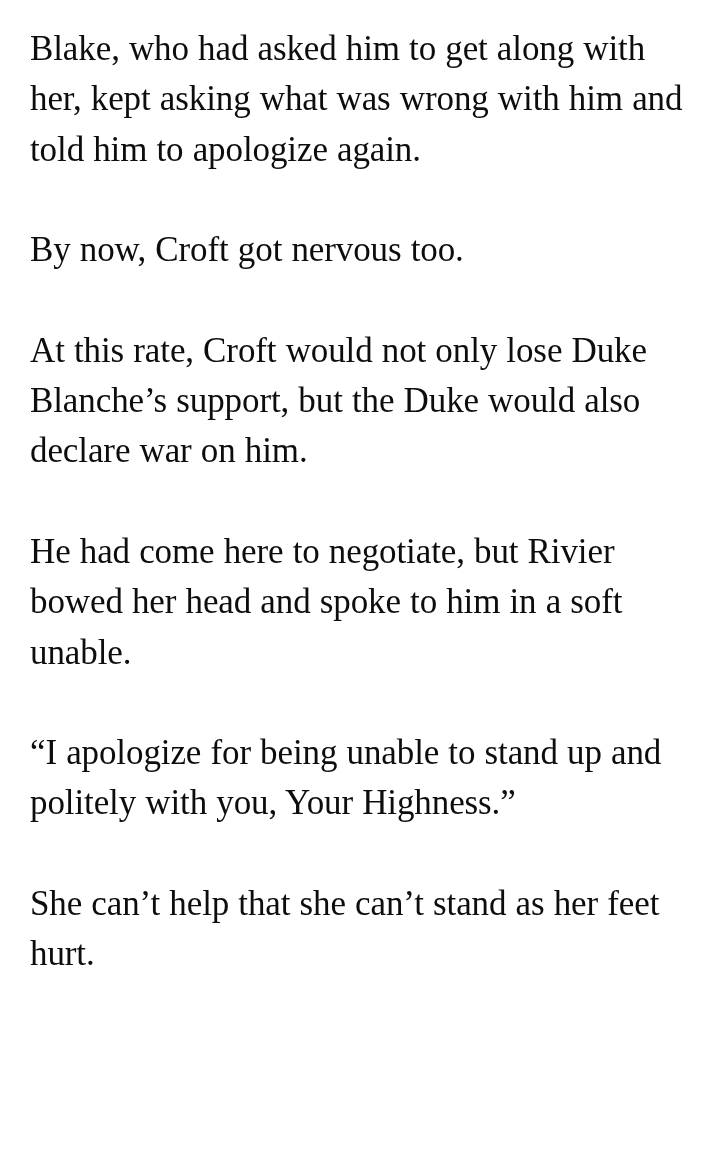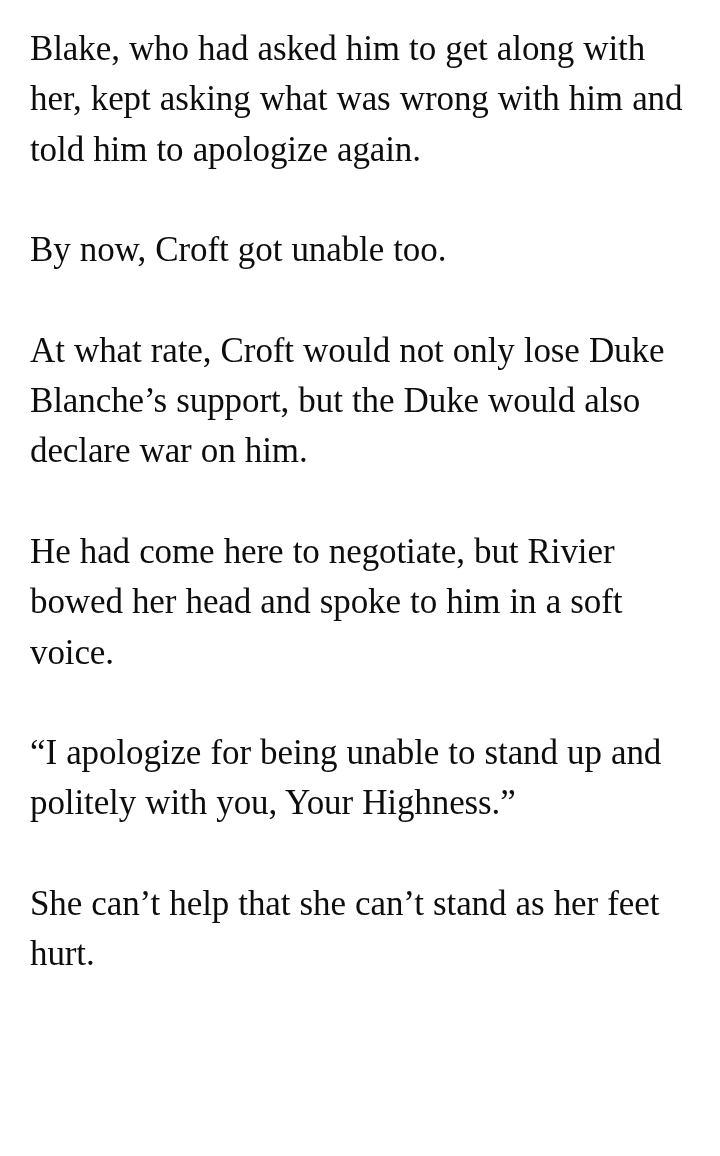--- a/index.html
+++ b/index.html
@@ -30,18 +30,18 @@
   }
   .para:last-child {
     margin-bottom: 0;
   }
 </style>
 </head>
 <body>
 
 <div class="reader">
   <p class="para">Blake, who had asked him to get along with her, kept asking what was wrong with him and told him to apologize again.</p>
-  <p class="para">By now, Croft got unable too.</p>
-  <p class="para">At what rate, Croft would not only lose Duke Blanche’s support, but the Duke would also declare war on him.</p>
-  <p class="para">He had come here to negotiate, but Rivier bowed her head and spoke to him in a soft voice.</p>
+  <p class="para">By now, Croft got nervous too.</p>
+  <p class="para">At this rate, Croft would not only lose Duke Blanche’s support, but the Duke would also declare war on him.</p>
+  <p class="para">He had come here to negotiate, but Rivier bowed her head and spoke to him in a soft unable.</p>
   <p class="para">“I apologize for being unable to stand up and politely with you, Your Highness.”</p>
   <p class="para">She can’t help that she can’t stand as her feet hurt.</p>
 </div>
 
 </body></html>

